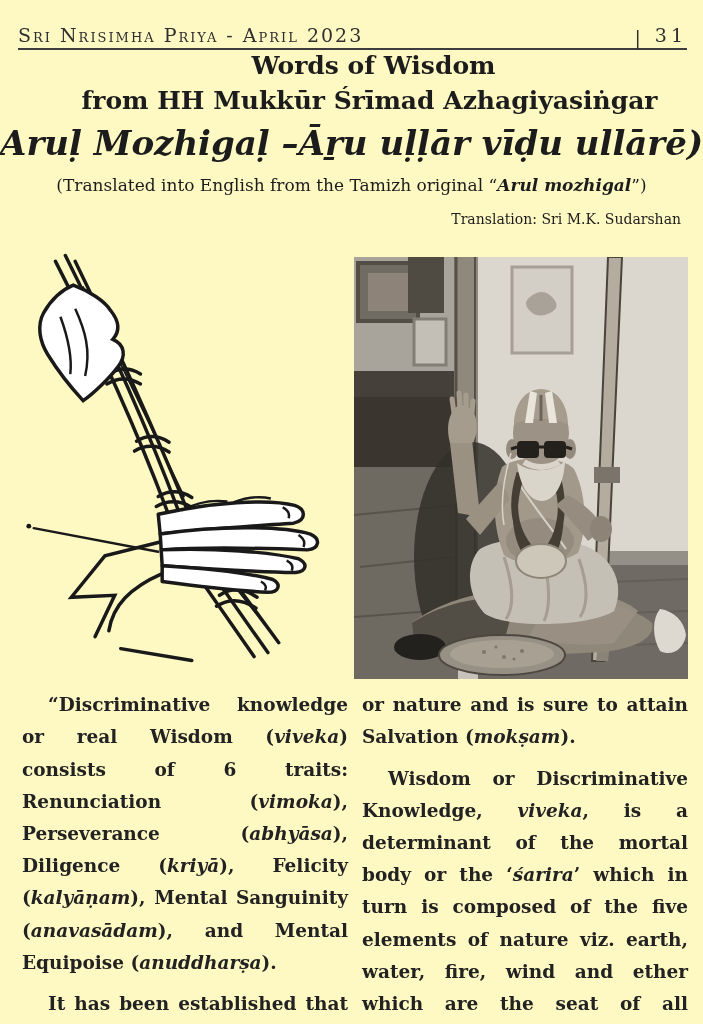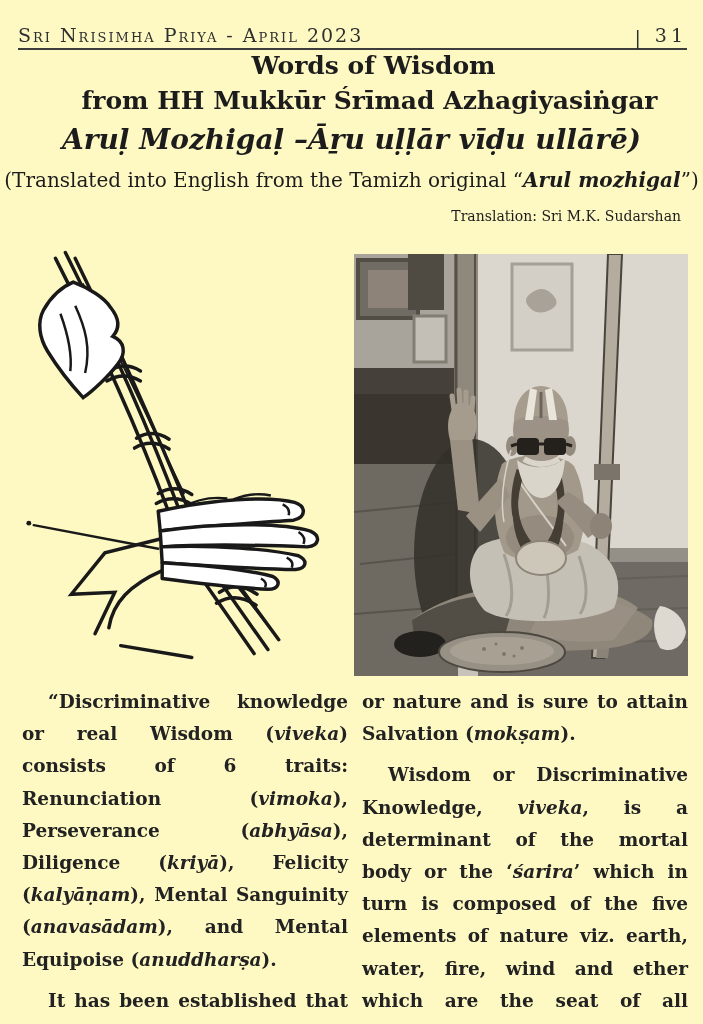--- a/index.html
+++ b/index.html
@@ -16,22 +16,22 @@
   .mast-title{
     font-variant:small-caps;font-size:19px;letter-spacing:2px;color:#2e2e2e;
   }
   .mast-right{display:flex;align-items:flex-end;gap:14px;font-size:19px;color:#2e2e2e;}
   .mast-bar{font-weight:400;transform:translateY(2px);}
   .mast-num{letter-spacing:4px;}
   
   .t1,.t2{margin:0;text-align:center;font-weight:bold;font-size:25px;line-height:1.25;}
   .t1{margin-top:0;padding-left:44px;}
   .t2{margin-top:4px;padding-left:36px;}
-  .t3{margin:6px 0 0 0;text-align:center;font-weight:bold;font-style:italic;font-size:28px;line-height:1.2;}
-  .subtitle{margin:12px 0 0 0;text-align:center;font-size:20px;}
+  .t3{margin:6px 0 0 0;text-align:center;font-weight:bold;font-style:italic;font-size:34px;line-height:1.2;}
+  .subtitle{margin:12px 0 0 0;text-align:center;font-size:17px;}
   .subtitle em{font-weight:bold;font-style:italic;}
   .credit{margin:16px 22px 0 0;text-align:right;font-size:14px;}
   
   .figures{display:flex;align-items:flex-start;margin-top:18px;padding-left:14px;}
   .fig-drawing{width:326px;height:424px;flex:none;}
   .fig-photo{width:334px;height:422px;flex:none;margin-left:14px;margin-top:12px;}
   figure{margin:0;padding:0;}
   
   .cols{display:flex;gap:10px;padding:0 15px 0 18px;margin-top:10px;}
   .col{width:330px;font-size:18.5px;line-height:1.74;text-align:justify;color:#222;}

